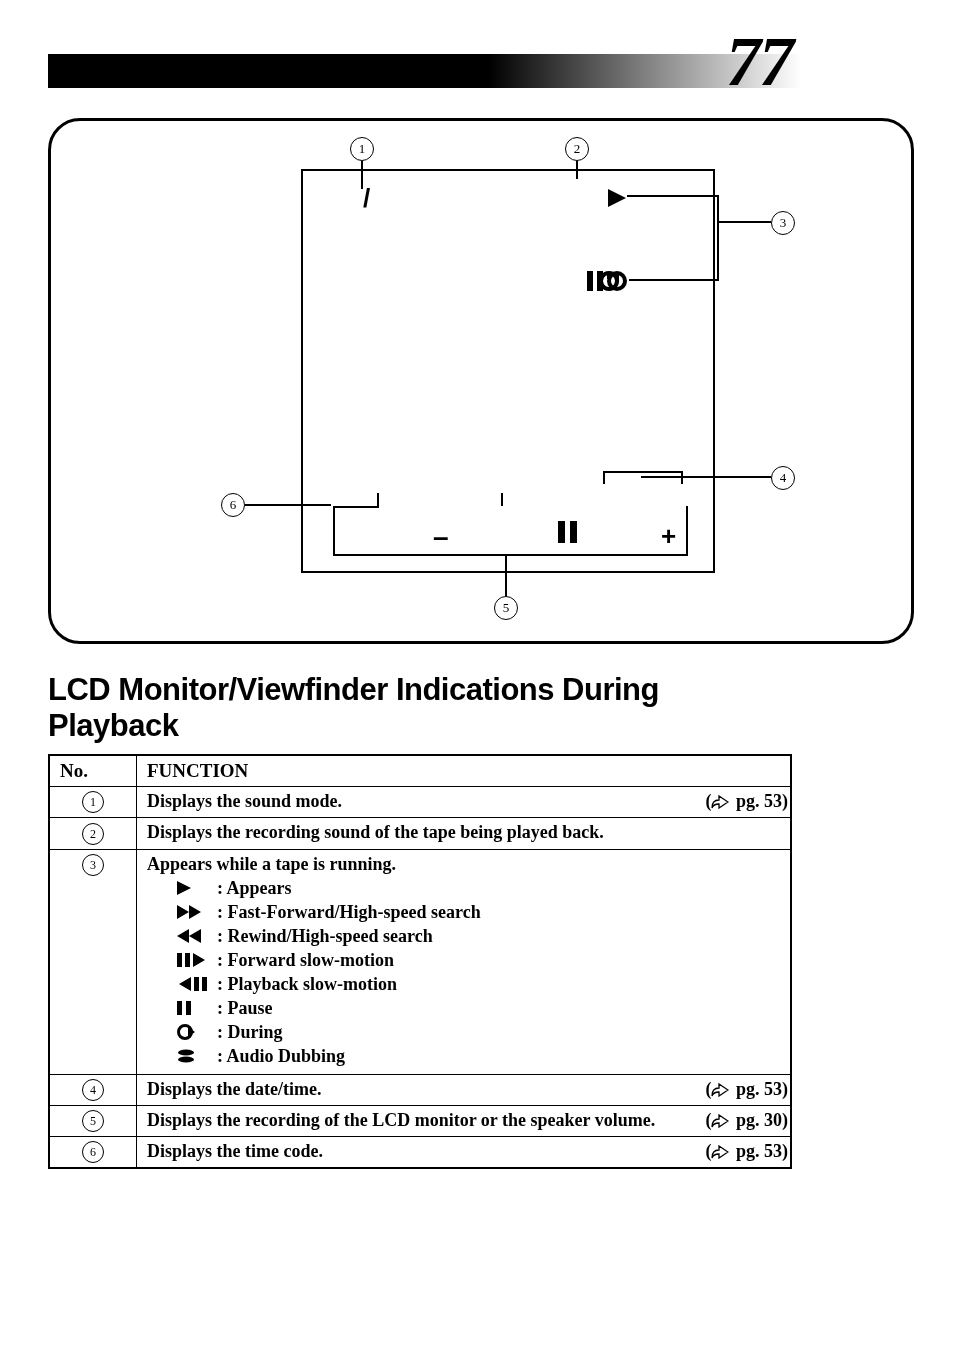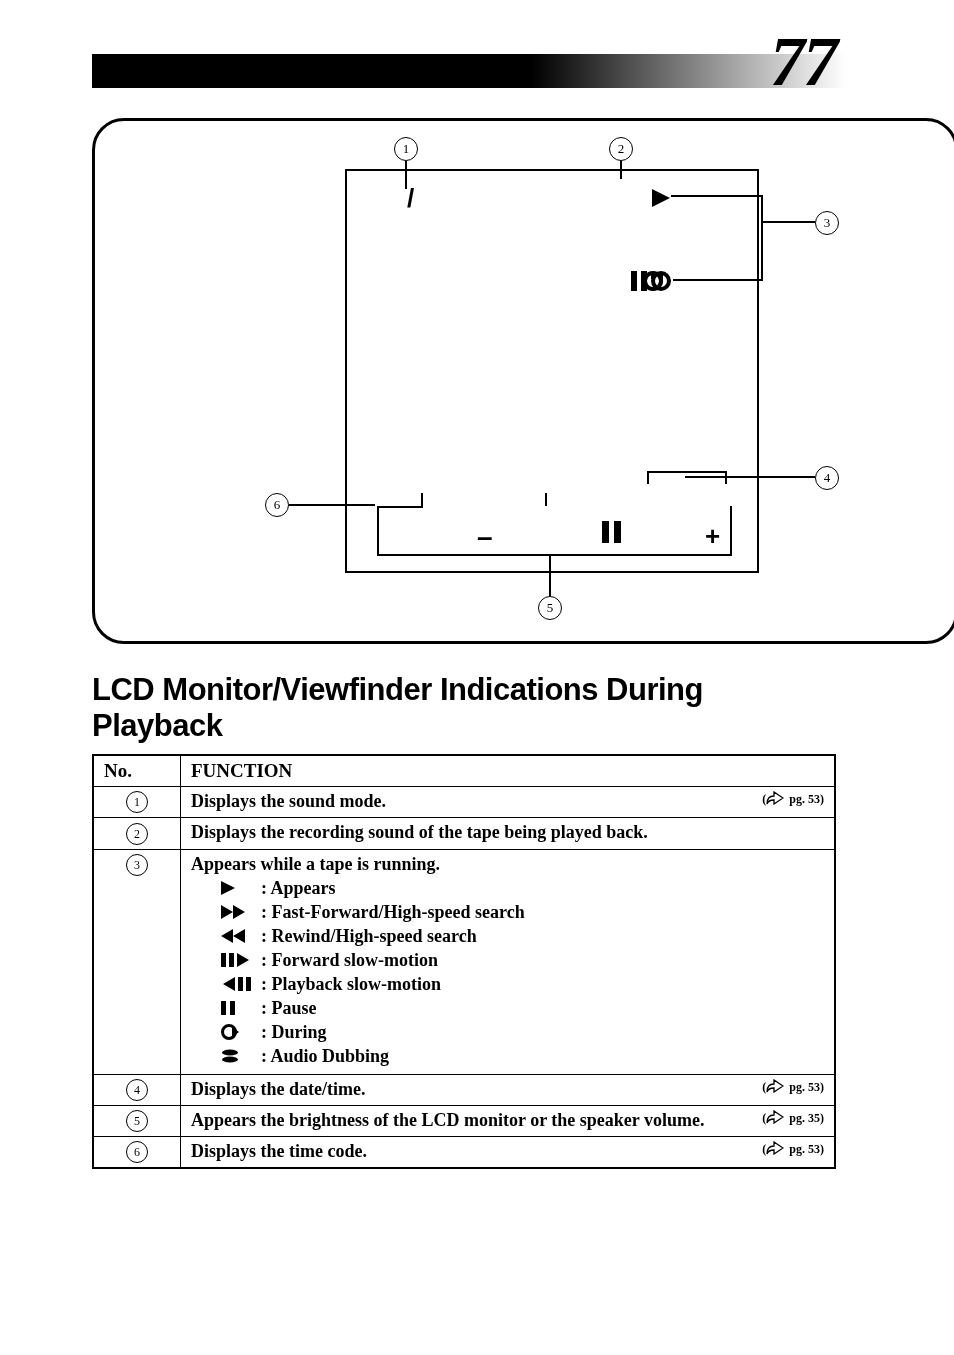--- a/index.html
+++ b/index.html
@@ -11,21 +11,20 @@
     height: 1355px;
     position: relative;
     color: #000;
   }
   .page {
     position: relative;
     width: 840px;
     height: 1355px;
     box-sizing: border-box;
     padding: 40px 48px 32px 48px;
-    margin-left: 44px;
   }
   .header-bar {
     position: relative;
     height: 48px;
     margin-bottom: 30px;
   }
   .header-black {
     position: absolute;
     left: 0;
     top: 14px;
@@ -128,25 +127,25 @@
     vertical-align: middle;
   }
   .fn-row { position: relative; }
   .fn-text {
     font-family: "Times New Roman", serif;
     font-weight: 700;
     font-size: 18px;
   }
   .page-ref {
     position: absolute;
-    right: 10px;
+    right: 2px;
     top: 4px;
     font-family: "Times New Roman", serif;
     font-weight: 700;
-    font-size: 12px;
+    font-size: 18px;
     white-space: nowrap;
   }
   .ref-icon {
     display:inline-block;
     vertical-align: -2px;
     margin-right: 2px;
   }
   .mode-list {
     margin: 2px 0 0 30px;
   }
@@ -355,24 +354,24 @@
         <span class="fn-text">Displays the date/time.</span>
         <span class="page-ref">(<span class="ref-icon"><svg width="18" height="14" viewBox="0 0 18 14">
                   <path d="M1 13 C1 8 3 5 8 5 L8 1 L17 7 L8 13 L8 9 C4 9 2 10 1 13 Z" fill="none" stroke="#000" stroke-width="1.3"></path>
                 </svg></span> <span>pg. 53</span>)</span>
       </td>
     </tr>
 
     <tr>
       <td class="col-no"><span class="circ-num">5</span></td>
       <td class="fn-row">
-        <span class="fn-text">Appears the brightness of the LCD monitor or the speaker volume.</span>
+        <span class="fn-text">Displays the recording of the LCD monitor or the speaker volume.</span>
         <span class="page-ref">(<span class="ref-icon"><svg width="18" height="14" viewBox="0 0 18 14">
                   <path d="M1 13 C1 8 3 5 8 5 L8 1 L17 7 L8 13 L8 9 C4 9 2 10 1 13 Z" fill="none" stroke="#000" stroke-width="1.3"></path>
-                </svg></span> <span>pg. 35</span>)</span>
+                </svg></span> <span>pg. 30</span>)</span>
       </td>
     </tr>
 
     <tr>
       <td class="col-no"><span class="circ-num">6</span></td>
       <td class="fn-row">
         <span class="fn-text">Displays the time code.</span>
         <span class="page-ref">(<span class="ref-icon"><svg width="18" height="14" viewBox="0 0 18 14">
                   <path d="M1 13 C1 8 3 5 8 5 L8 1 L17 7 L8 13 L8 9 C4 9 2 10 1 13 Z" fill="none" stroke="#000" stroke-width="1.3"></path>
                 </svg></span> <span>pg. 53</span>)</span>

